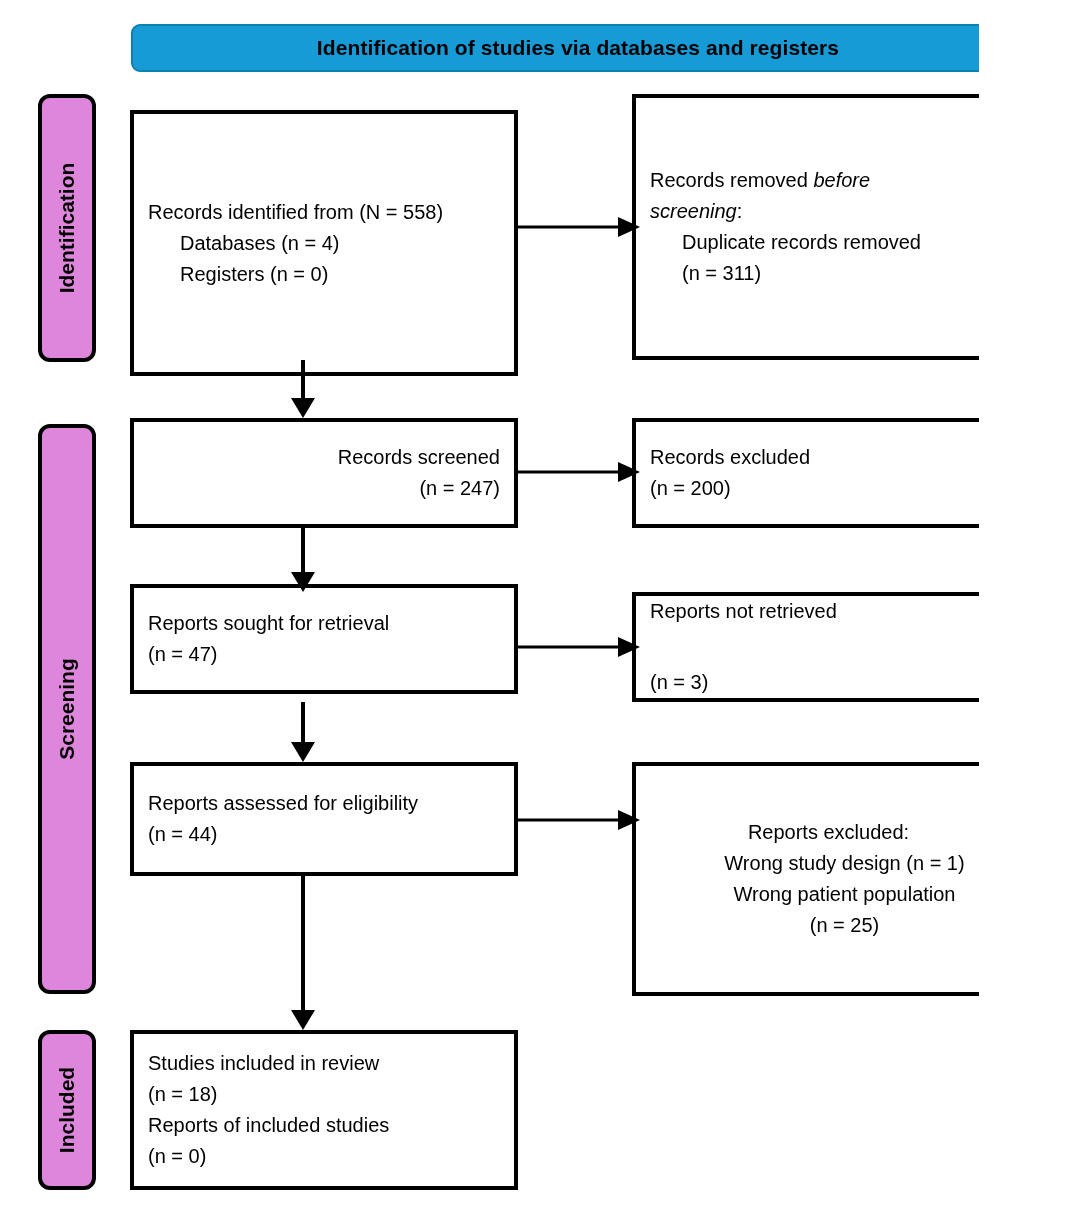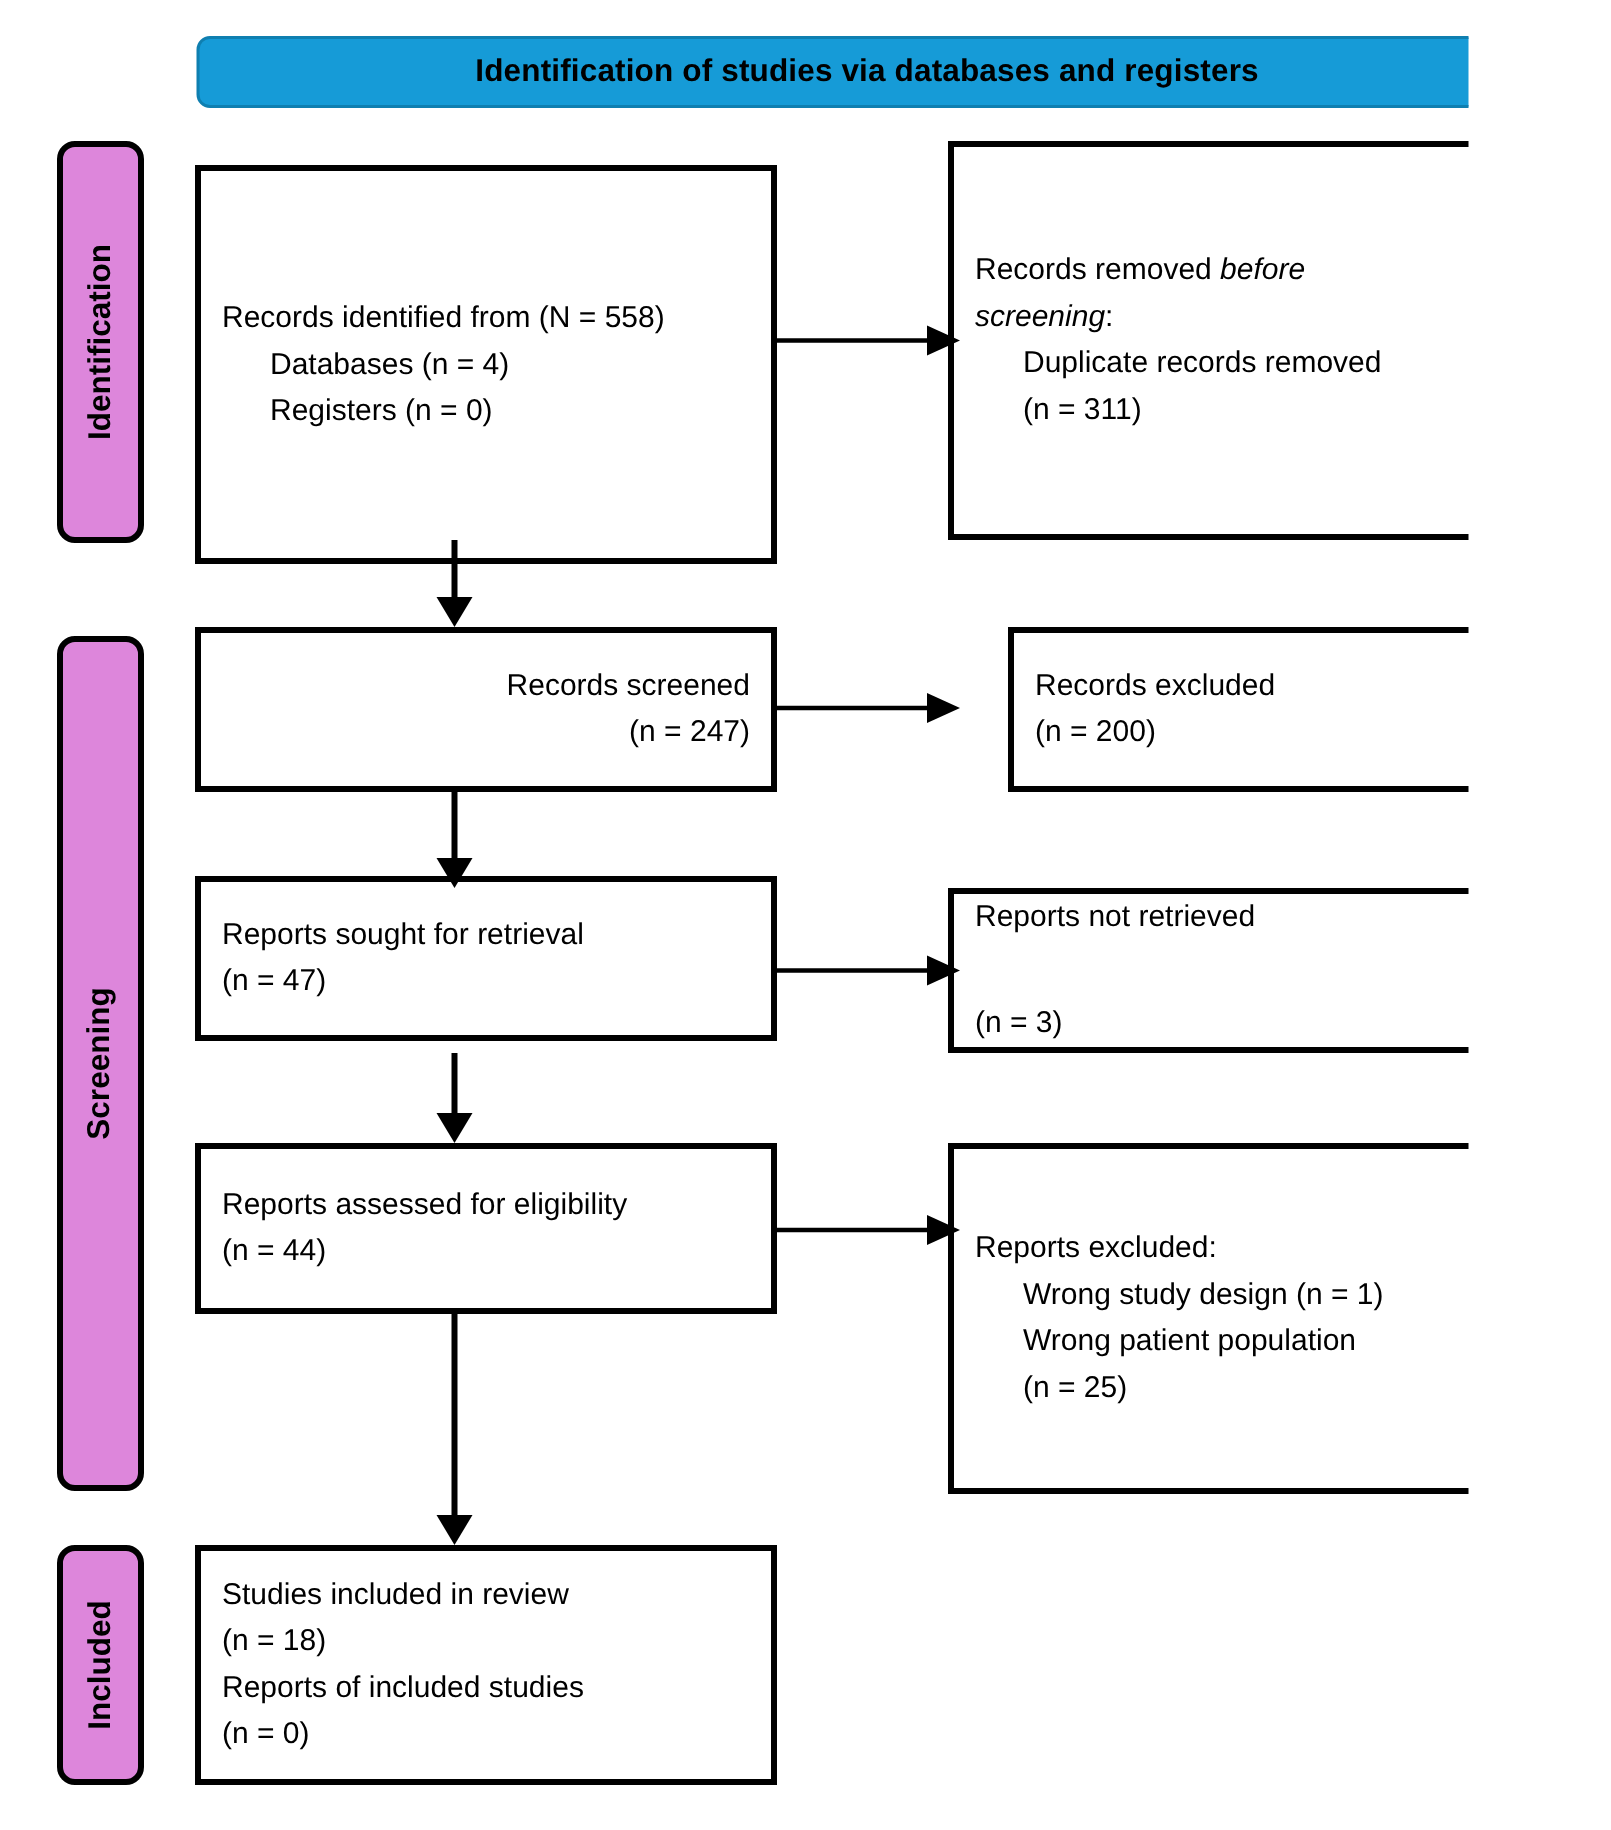--- a/index.html
+++ b/index.html
@@ -88,23 +88,23 @@
 
   
   .b-identified { left: 130px; top: 94px;   width: 388px; height: 266px; margin-top: 16px; }
   .b-screened   { left: 130px; top: 418px;  width: 388px; height: 110px; align-items: flex-end; }
   .b-sought     { left: 130px; top: 584px;  width: 388px; height: 110px; }
   .b-assessed   { left: 130px; top: 762px;  width: 388px; height: 114px; }
   .b-included   { left: 130px; top: 1030px; width: 388px; height: 160px; }
 
   
   .b-removed    { left: 632px; top: 94px;   width: 393px; height: 266px; }
-  .b-excluded1  { left: 632px; top: 418px;  width: 393px; height: 110px; margin-left: 40px; }
+  .b-excluded1  { left: 632px; top: 418px;  width: 393px; height: 110px; }
   .b-notretr    { left: 632px; top: 592px;  width: 393px; height: 110px; gap: 40px; }
-  .b-excluded2  { left: 632px; top: 762px;  width: 393px; height: 234px; }
+  .b-excluded2  { left: 632px; top: 762px;  width: 393px; height: 234px; align-items: center; }
 
   
   .conn {
     position: absolute;
     pointer-events: none;
   }
   .conn line, .conn polygon, .conn path {
     stroke: #000000;
     fill: none;
   }

